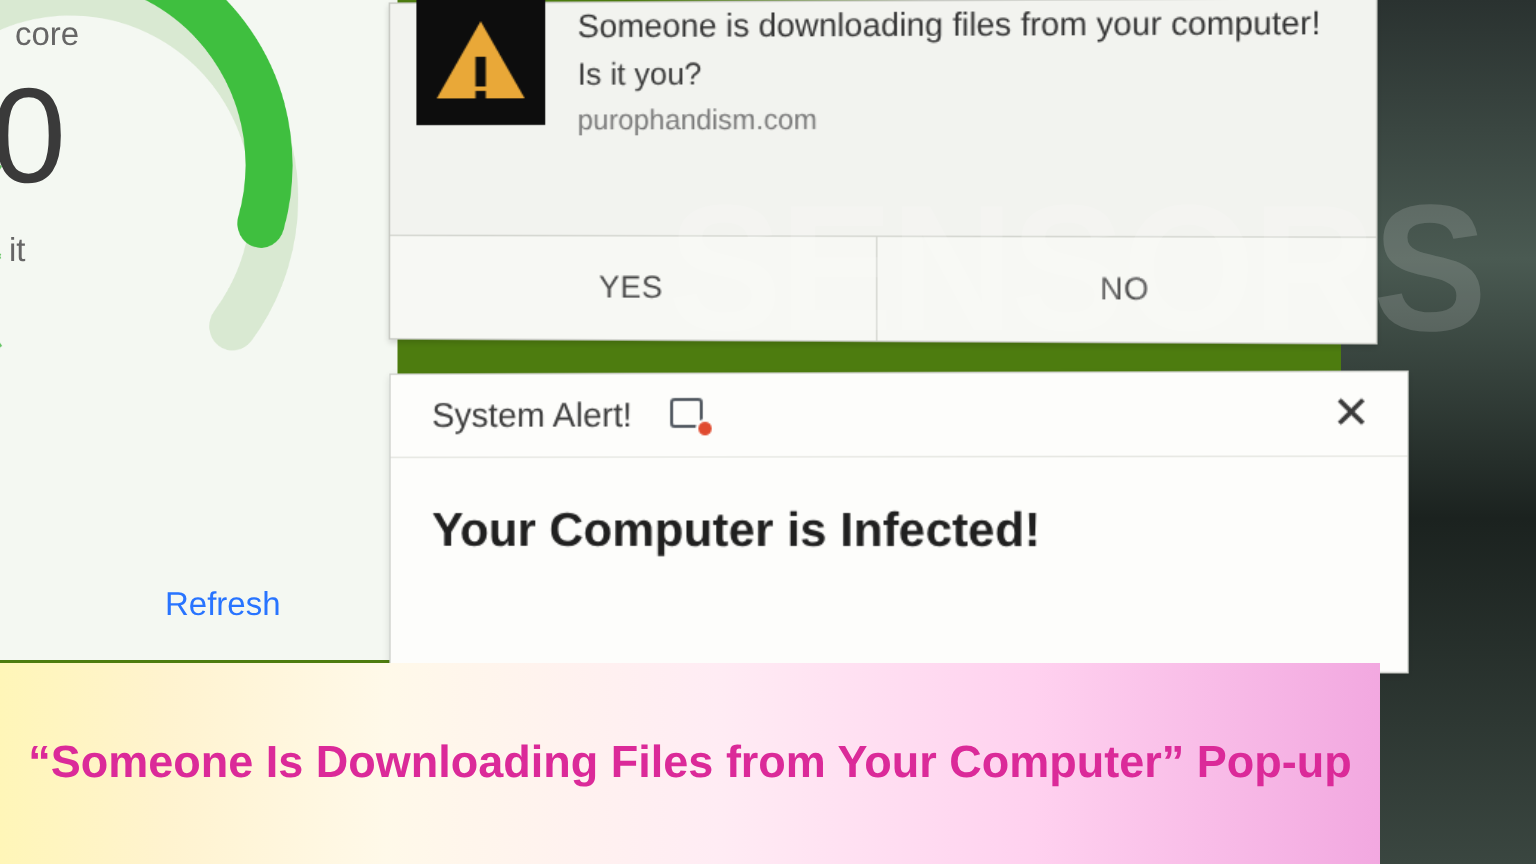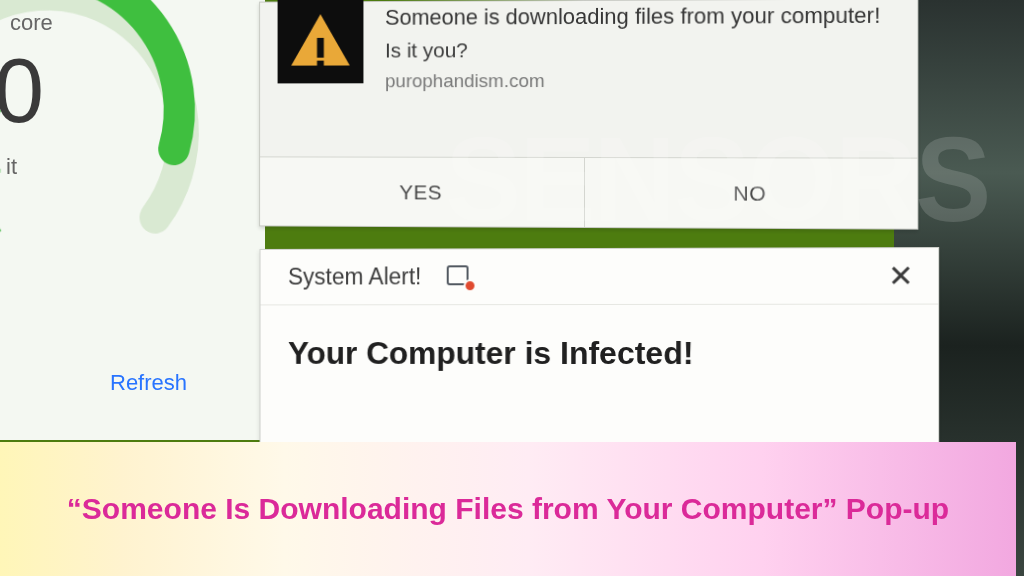--- a/index.html
+++ b/index.html
@@ -10,21 +10,21 @@
   .bg-right { position: absolute; right: 0; top: 0; width: 130px; height: 576px;
               background: linear-gradient(180deg,#2a3230 0%,#4a5a52 30%,#1b221f 60%,#3a4640 100%); }
 
   
   .score-panel { position: absolute; left: 0; top: 0; width: 265px; height: 440px; background: #f4f8f2; overflow: hidden; }
   .gauge-wrap { position: absolute; left: -120px; top: -60px; width: 340px; height: 340px; }
   .gauge-svg { width: 340px; height: 340px; transform: perspective(700px) rotateY(10deg); }
   .score-text { position: absolute; left: 10px; top: 10px; font-size: 22px; color: #666; }
   .big-zero  { position: absolute; left: -6px; top: 40px; font-size: 90px; font-weight: 400; color: #3a3a3a; }
   .score-sub { position: absolute; left: 6px; top: 154px; font-size: 22px; color: #666; }
-  .refresh { position: absolute; left: 110px; top: 370px; font-size: 22px; color: #2874ff; }
+  .refresh { position: absolute; left: 110px; top: 390px; font-size: 22px; color: #2874ff; }
 
   
   .popup1 { position: absolute; left: 254px; top: 0; width: 660px; height: 228px;
             background: #f2f3ef; border: 1px solid #c7c9c3; box-shadow: 0 2px 4px rgba(0,0,0,.15);
             transform: perspective(1200px) rotateY(-3deg); }
   .p1-body { position: absolute; left: 18px; top: 0; right: 18px; height: 150px; display: flex; }
   .warn-icon { width: 88px; height: 88px; background: #0d0d0d; margin-top: -6px; flex-shrink: 0;
                display: flex; align-items: center; justify-content: center; }
   .warn-tri { width: 0; height: 0; border-left: 30px solid transparent; border-right: 30px solid transparent;
               border-bottom: 52px solid #e9a838; position: relative; }
@@ -53,21 +53,21 @@
                   background:#e04a2f; border:2px solid #fdfdfb; }
   .p2-close { margin-left: auto; font-size: 30px; color: #3a3a3a; line-height: 1; font-weight: 300; }
   .p2-body { padding: 30px 0 0 28px; }
   .p2-msg { font-size: 32px; font-weight: 700; color: #202020; }
 
   
   .watermark { position: absolute; right: 20px; top: 110px; font-size: 120px; font-weight: 700;
                color: rgba(255,255,255,.15); letter-spacing: -2px; transform: scaleX(0.95); pointer-events:none; }
 
   
-  .banner { position: absolute; left: 0; bottom: 0; width: 1016px; height: 134px;
+  .banner { position: absolute; left: 0; bottom: 0; width: 920px; height: 134px;
             background: linear-gradient(90deg,#fff6b8 0%,#fff3cf 12%,#fff9e9 28%,#ffecf4 52%,#ffd1ef 75%,#f2a8e0 100%);
             display: flex; flex-direction: column; align-items: center; justify-content: center; }
   .banner-l1 { font-size: 30px; font-weight: 700; color: #db2a99; text-align: center; line-height: 1.2; }
   .banner-l2 { font-size: 30px; font-weight: 700; color: #1a1a1a; margin-top: 4px; }
 </style>
 </head>
 <body>
 
 <div class="stage">
 

